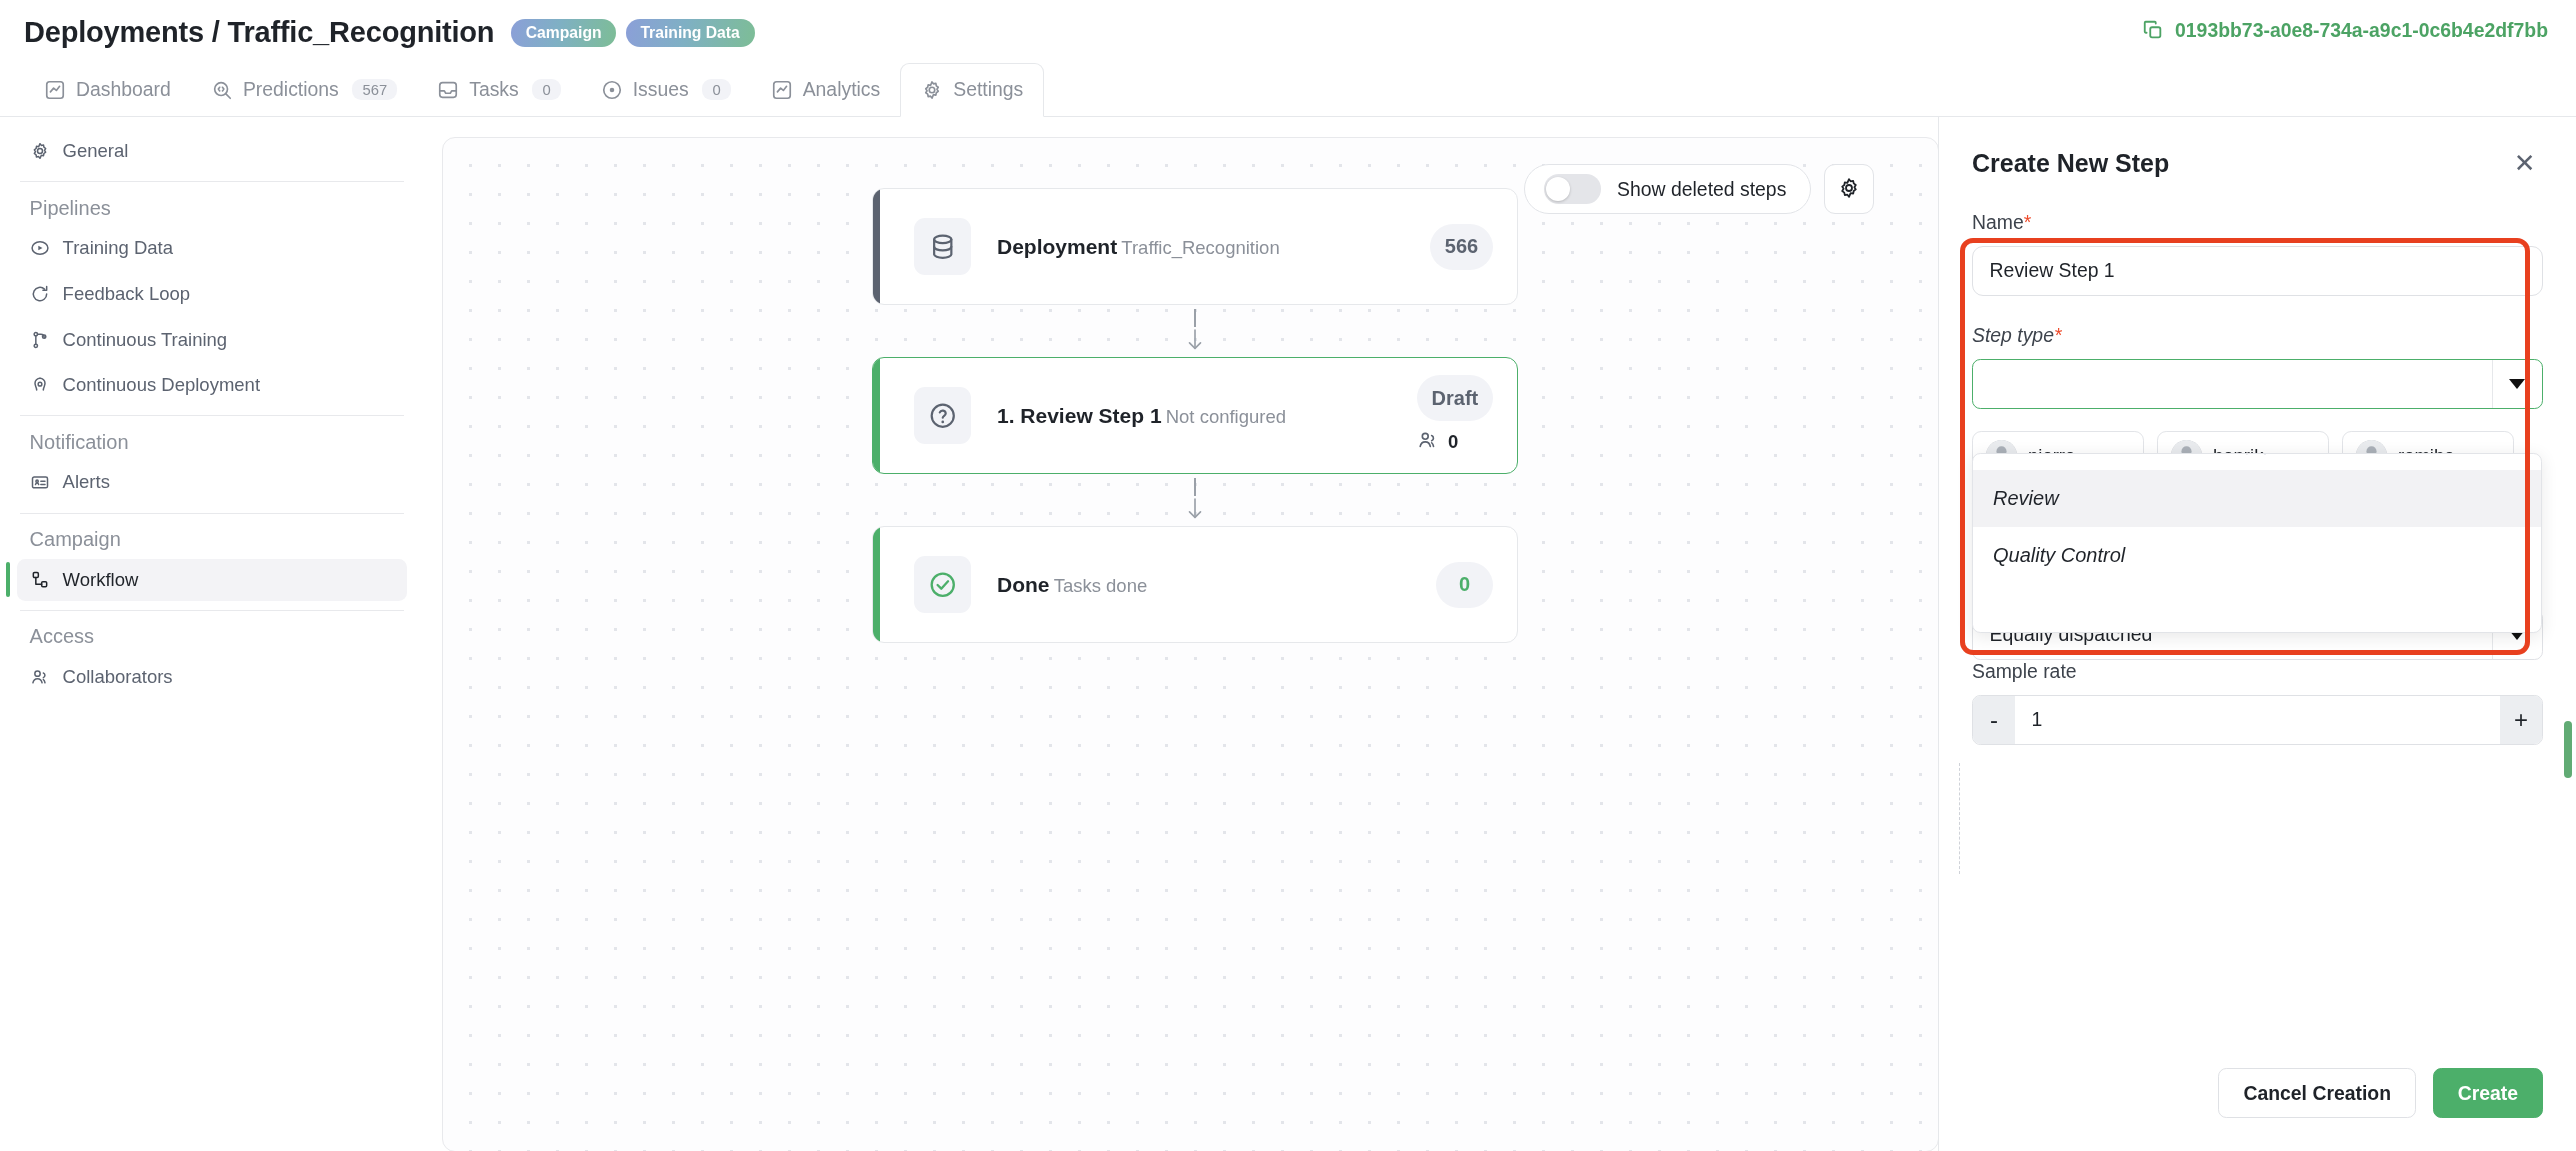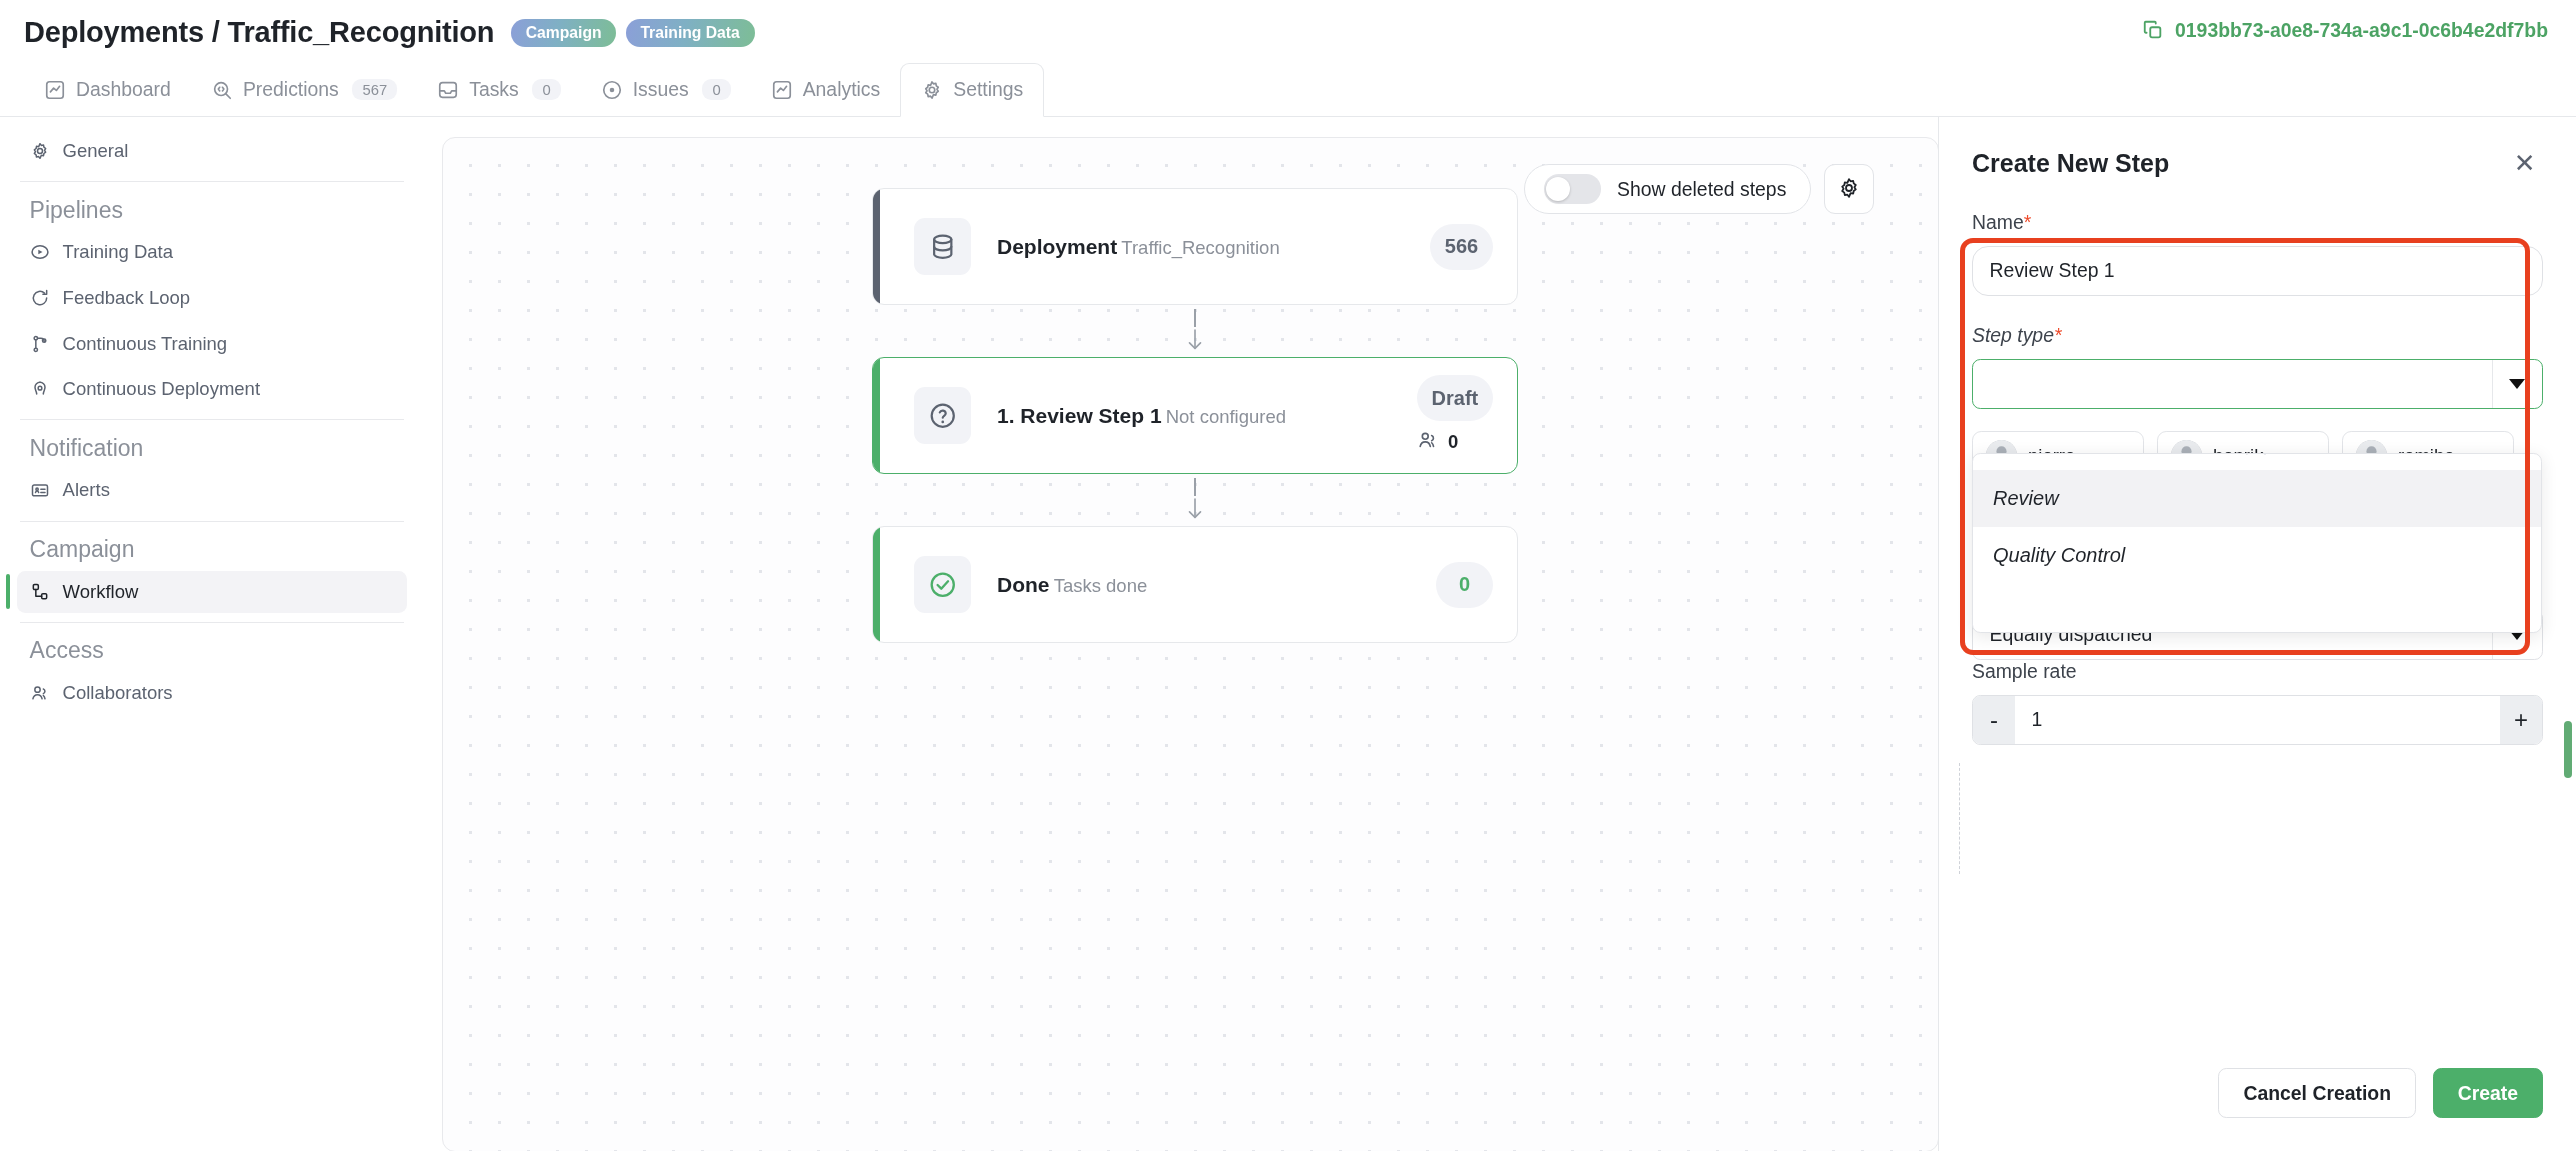--- a/index.html
+++ b/index.html
@@ -76,21 +76,21 @@
     margin-bottom: 3.7px;
   }
   .side-item .ico { width: 20px; height: 20px; flex: 0 0 auto; display:block; }
   .side-item.active { background: #f3f3f6; color: #1f2329; font-weight: 400; }
   .side-item.active::before {
     content: ""; position: absolute; left: -11px; top: 3.7px;
     width: 4.6px; height: 35px; border-radius: 2.8px; background: #4caf6a;
   }
   .side-sep { height: 0.9px; background: #e8e9ec; margin: 9.2px 3.7px 9.2px 3.7px; }
   .side-group {
-    font-size: 23px; color: #8b9099; padding: 5.5px 13px 7.4px 13px;
+    font-size: 20px; color: #8b9099; padding: 5.5px 13px 7.4px 13px;
   }
 
   
   .canvas {
     position: absolute; top: 137px; left: 442px;
     width: 1497px; height: 1015px;
     border: 0.9px solid #e8e9ec; border-radius: 13px;
     background-color: #fdfdfe;
     background-image: radial-gradient(#e3e5ea 1.5px, transparent 1.5px);
     background-size: 29px 29px;
@@ -166,21 +166,21 @@
   }
   .panel-head {
     display: flex; align-items: center; justify-content: space-between;
     padding-top: 29.5px;
   }
   .panel-title { font-size: 25px; font-weight: 700; color: #1f2329; }
   .close-x { font-size: 26px; color: #5c6370; cursor: pointer; line-height: 1; padding: 3.7px 7.4px; }
   .field-label { font-size: 19.4px; color: #3d434c; margin-bottom: 12px; }
   .req { color: #ee4b2b; }
   .txtinput {
-    width: 100%; height: 50px; border: 0.9px solid #dfe1e5; border-radius: 16px;
+    width: 100%; height: 50px; border: 0.9px solid #dfe1e5; border-radius: 11px;
     padding: 0 16.6px; font-size: 19.4px; color: #1f2329;
     font-family: "Liberation Sans", sans-serif; background: #fff;
   }
   .selbox {
     width: 100%; height: 50px; border: 0.9px solid #dfe1e5; border-radius: 8.3px;
     display: flex; align-items: center; padding: 0 16.6px; font-size: 19.4px; color: #1f2329;
     background: #fff; cursor: pointer; position: relative;
   }
   .selbox.open { border: 0.9px solid #4caf6a; }
   .selbox .caret {

